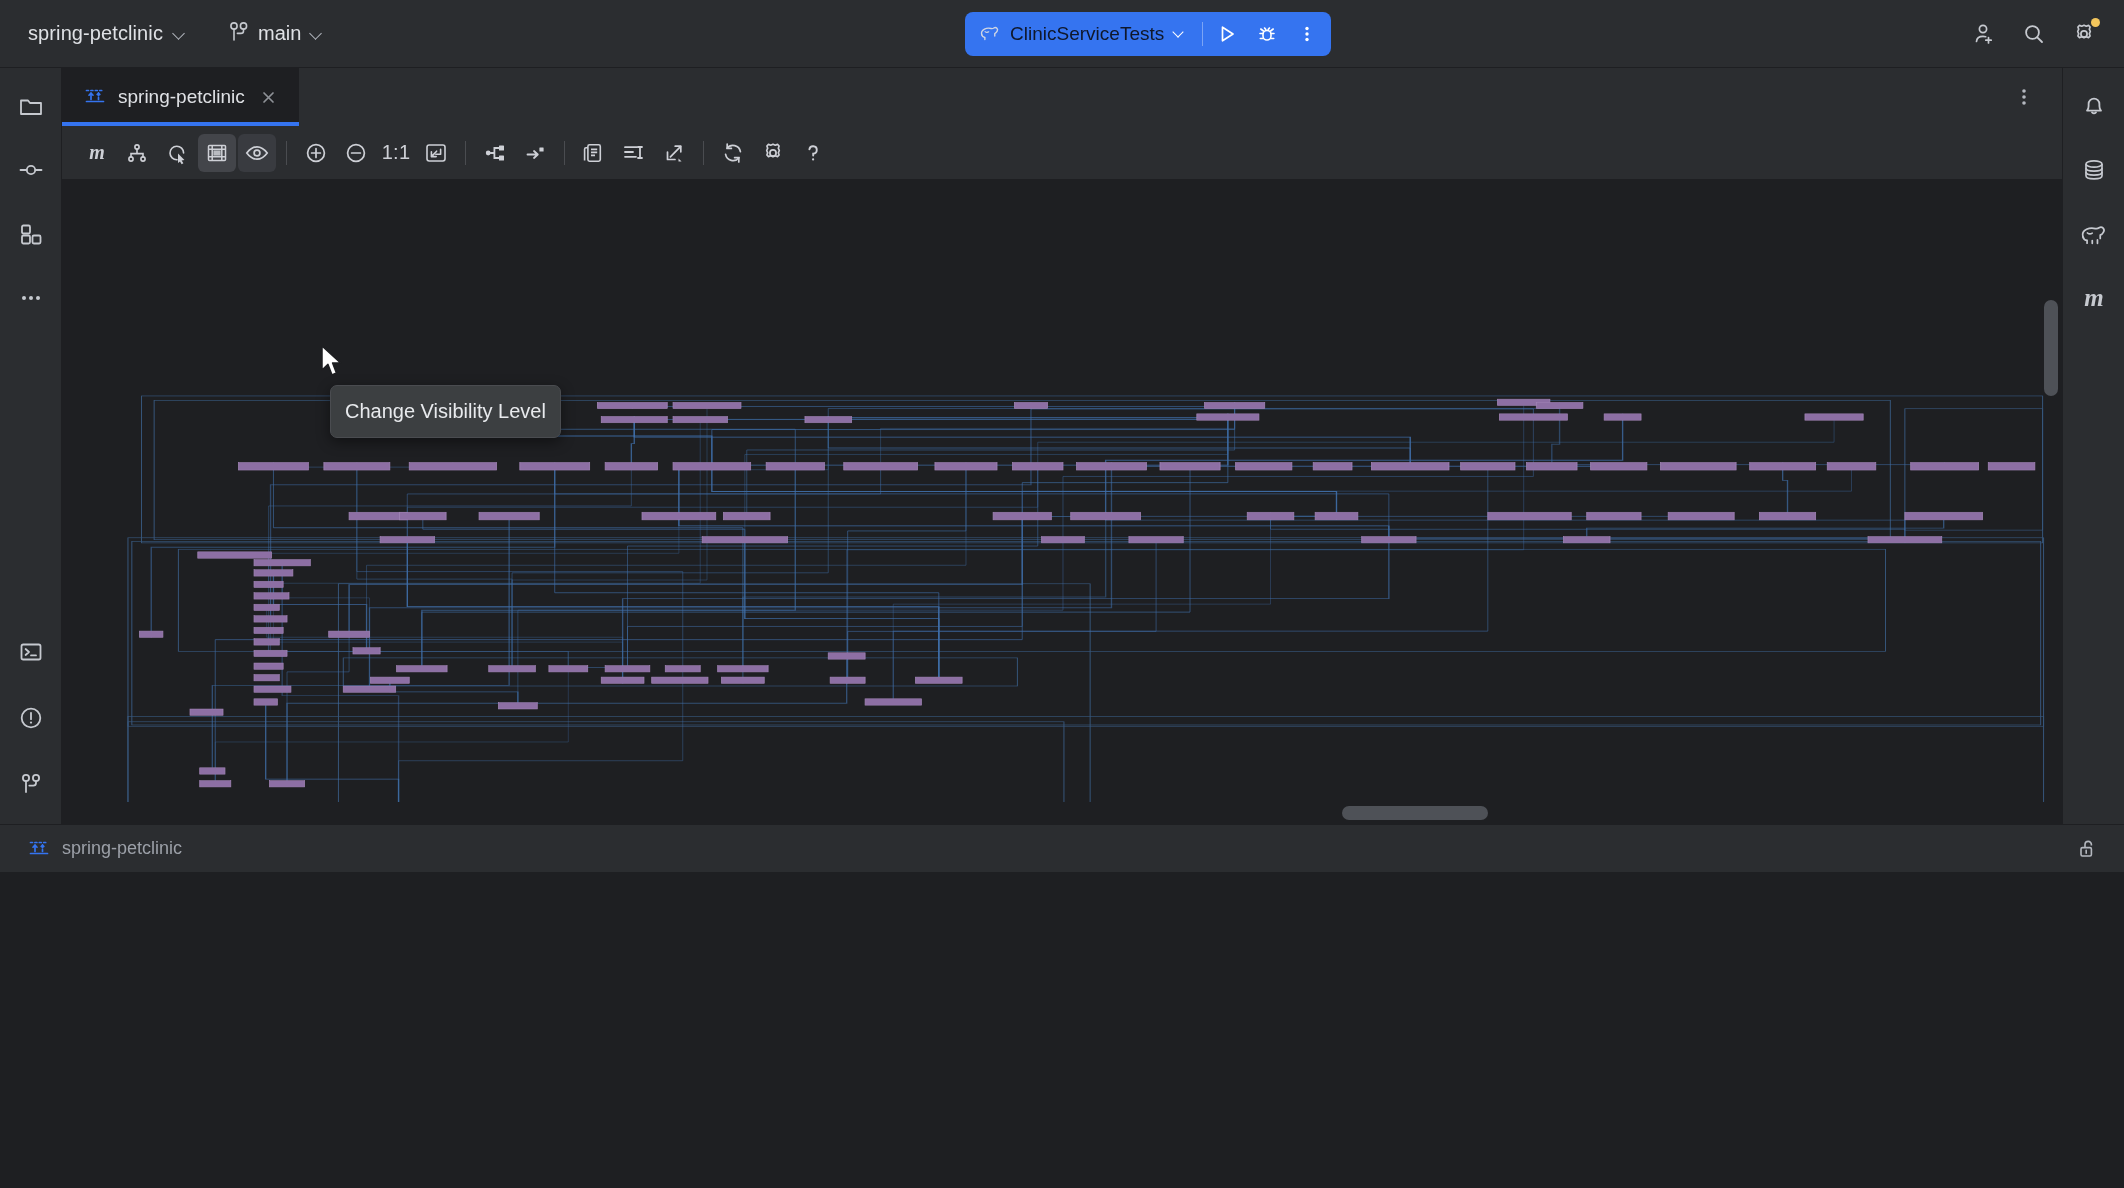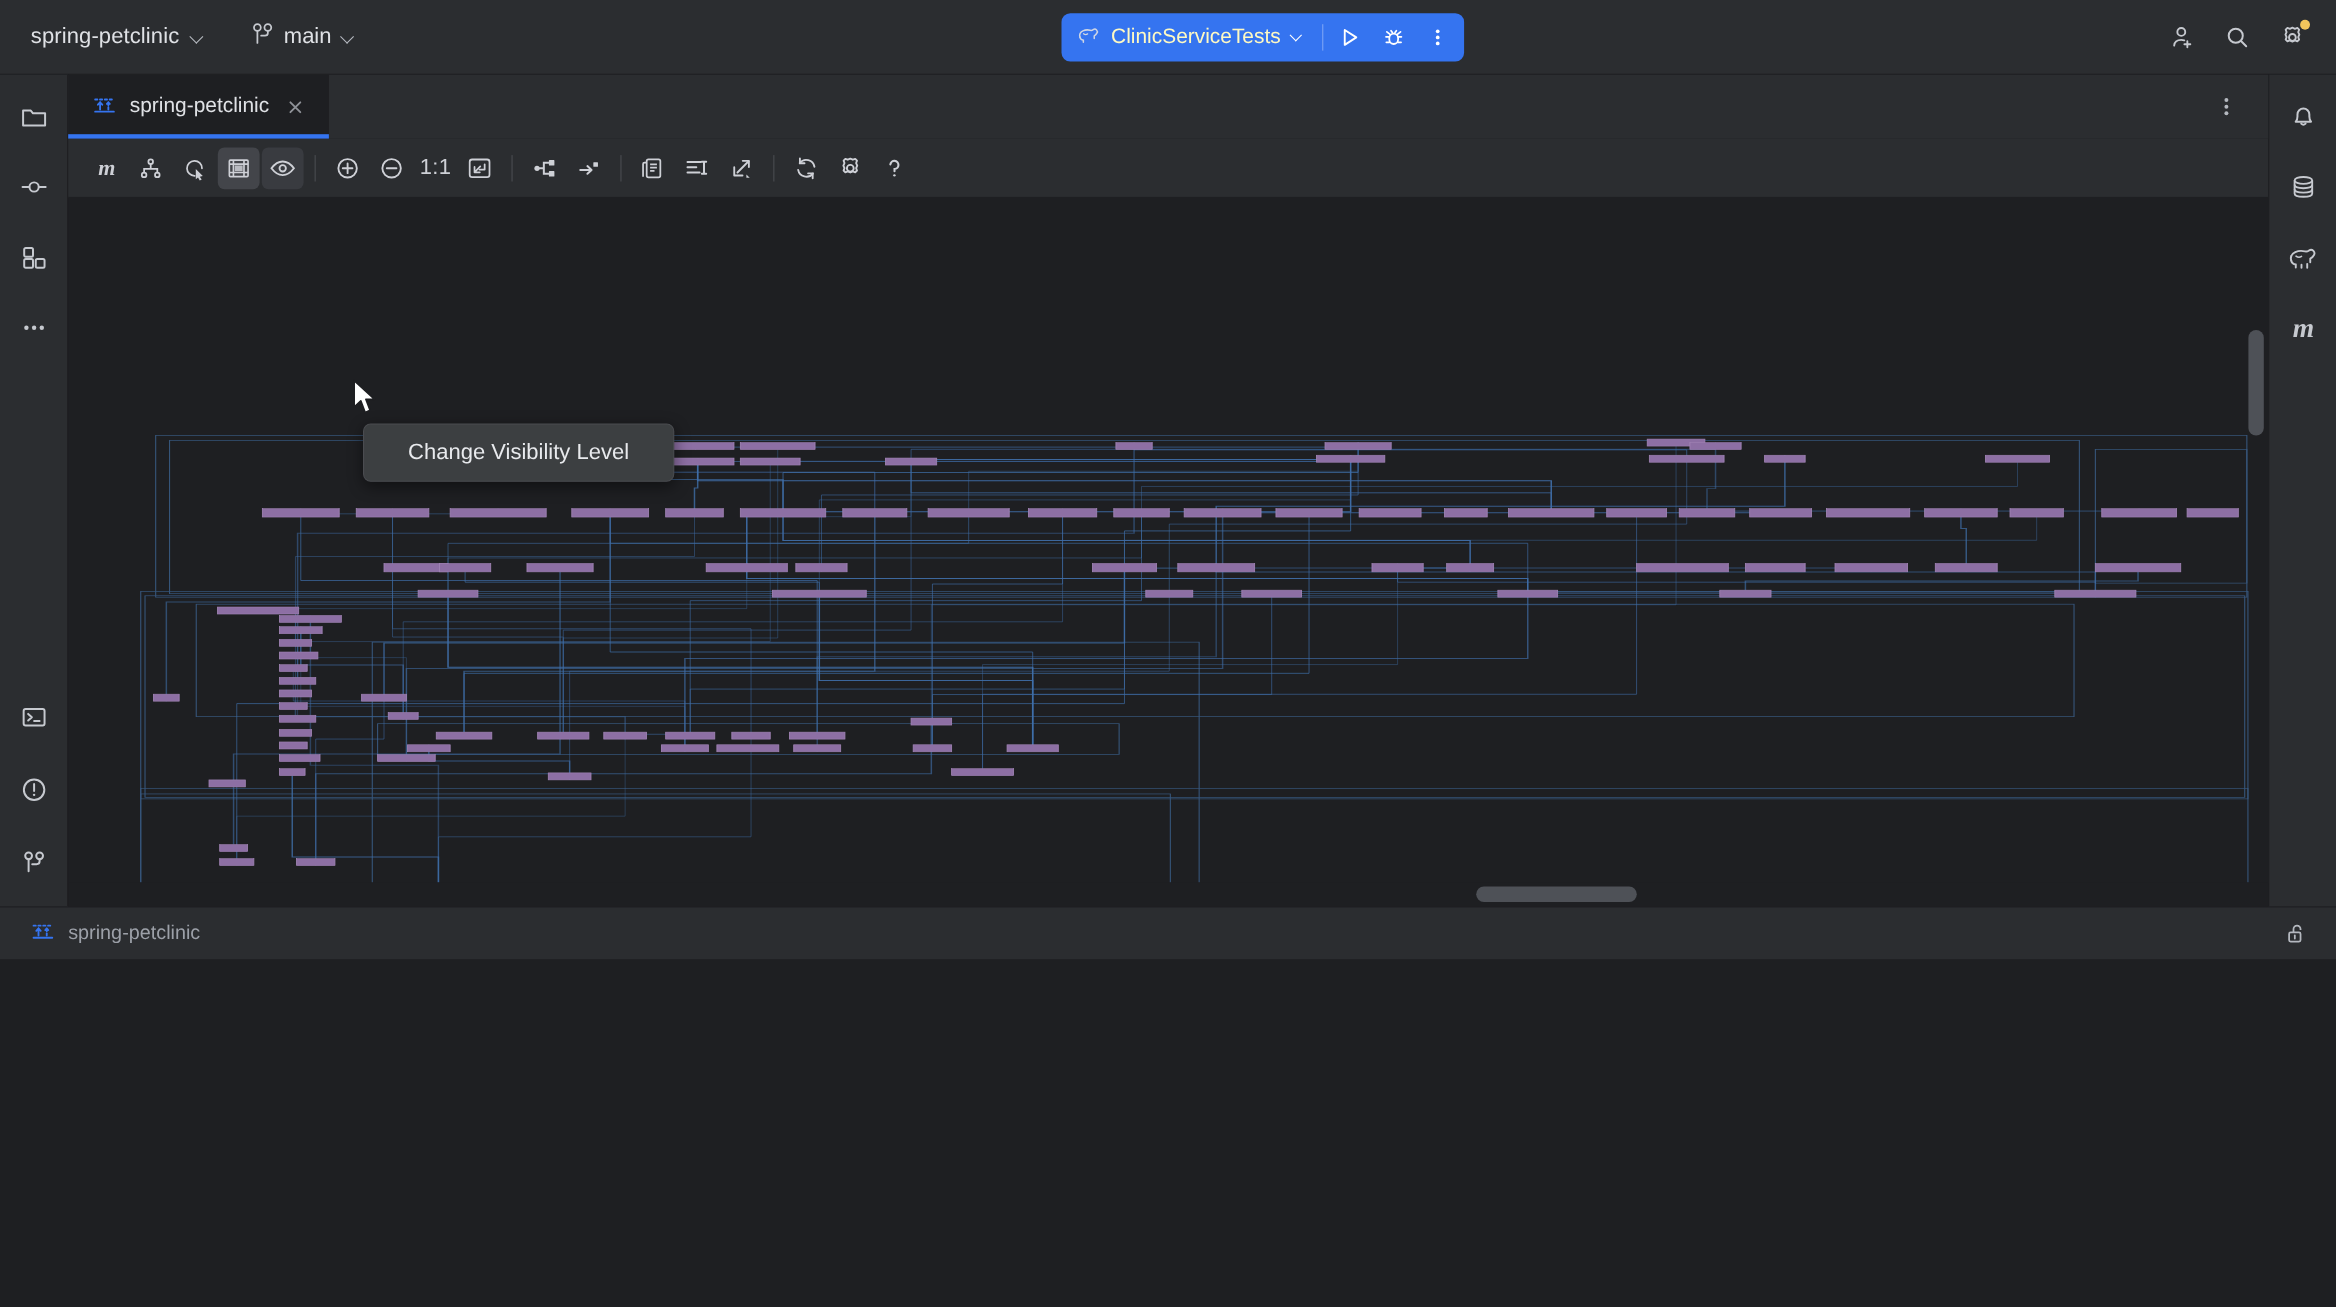--- a/index.html
+++ b/index.html
@@ -41,21 +41,21 @@
 
   .tb-center { flex: 1; display: flex; justify-content: center; align-items: center; }
   .run-widget {
     display: flex; align-items: center;
     background: #3574f0; border-radius: 8px; height: 44px; padding: 0 4px;
   }
   .run-cfg {
     display: flex; align-items: center; gap: 9px;
     padding: 0 12px 0 10px; height: 38px; border-radius: 6px; cursor: pointer;
   }
-  .run-cfg-name { font-size: 19px; color: #fef9c3; font-weight: 400; }
+  .run-cfg-name { font-size: 19px; color: #0f172a; font-weight: 400; }
   .chev-w { width: 13px; height: 13px; display:inline-block; position: relative; }
   .chev-w::after {
     content: ""; position: absolute; left: 1px; top: 1px;
     width: 7px; height: 7px;
     border-right: 1.7px solid #ffffff; border-bottom: 1.7px solid #ffffff;
     transform: rotate(45deg);
   }
   .run-sep { width: 1px; height: 24px; background: rgba(255,255,255,.35); margin: 0 4px; }
   .run-btn {
     width: 40px; height: 38px; border-radius: 6px; cursor: pointer;
@@ -147,21 +147,21 @@
   }
   .hscroll {
     position: absolute; left: 1280px; bottom: 4px;
     width: 146px; height: 14px; border-radius: 7px; background: #4e5157; cursor: pointer;
   }
 
   
   .tooltip {
     position: absolute; left: 268px; top: 205px;
     background: #3c3f41; color: #e8eaed;
-    padding: 14px 40px; border-radius: 7px;
+    padding: 14px 14px; border-radius: 7px;
     font-size: 20px; white-space: nowrap;
     box-shadow: 0 4px 14px rgba(0,0,0,.45);
     border: 1px solid #4a4c50;
     z-index: 40;
   }
 
   
   .cursor { position: absolute; left: 258px; top: 165px; z-index: 50; pointer-events: none; }
 
   

